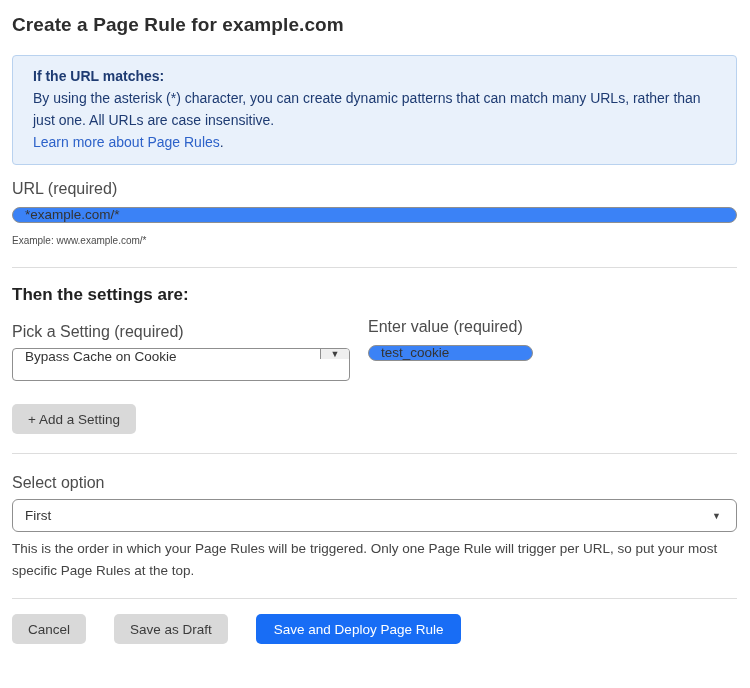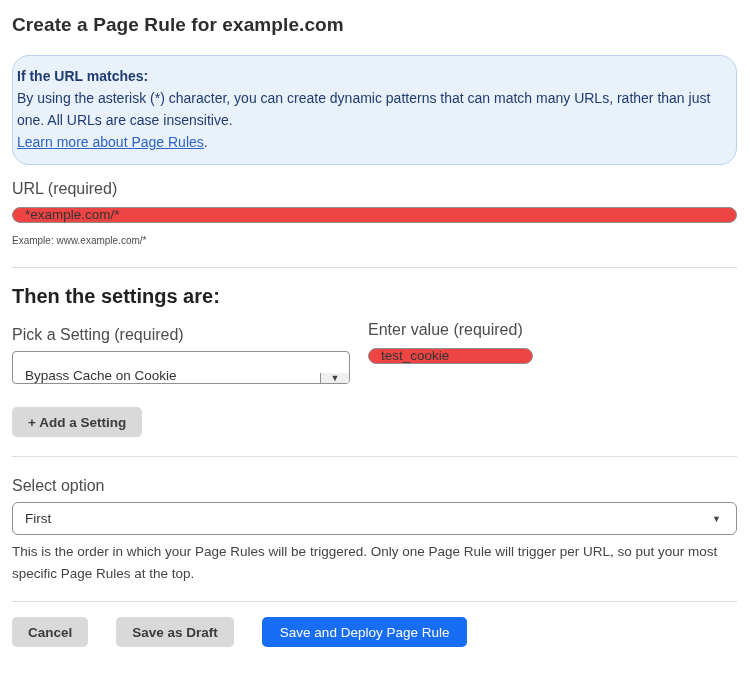--- a/index.html
+++ b/index.html
@@ -26,85 +26,84 @@
     margin: 0 0 19px 0;
     font-size: 19px;
     font-weight: 700;
     color: #2d2d2d;
     letter-spacing: 0.1px;
   }
 
   .info-box {
     background: var(--info-bg);
     border: 1px solid var(--info-border);
-    border-radius: 17px;
-    padding: 9px 20px 11px 4px;
+    border-radius: 4px;
+    padding: 9px 20px 11px 20px;
     color: var(--info-text);
     font-size: 14px;
     line-height: 22px;
   }
   .info-heading { font-weight: 700; }
   .info-link {
     color: var(--link);
-    text-decoration: underline;
     cursor: pointer;
   }
 
   .field-label {
     margin-top: 15px;
     margin-bottom: 7px;
     font-size: 16px;
     color: #4c4c4c;
   }
 
   .text-input {
     border: 1px solid var(--input-border);
     border-radius: 12px;
     height: 16px;
     padding: 0 12px;
     font-size: 13.5px;
     font-family: "Liberation Sans", "DejaVu Sans", sans-serif;
     color: #333;
-    background: #ef4444;
+    background: #3b82f6;
     outline: none;
   }
   .url-input { width: 100%; }
 
   .helper-text {
     margin-top: 7px;
     font-size: 10px;
     color: #4c4c4c;
     line-height: 21px;
   }
 
   hr.divider {
     border: none;
     border-top: 1px solid var(--divider);
     margin: 16px 0 0 0;
   }
 
   h2.section-heading {
     margin: 17px 0 0 0;
-    font-size: 20px;
+    font-size: 17px;
     font-weight: 700;
     color: #222;
   }
 
   .settings-row { display: flex; margin-top: 3px; }
   .setting-col { width: 338px; }
   .value-col { margin-left: 18px; margin-top: 10px; }
 
   .dropdown {
     width: 338px;
     height: 33px;
     border: 1px solid var(--input-border);
     border-radius: 4px;
     background: #fff;
     display: flex;
-    align-items: flex-end;
+    align-items: flex-start;
     cursor: pointer;
     overflow: hidden;
   }
   .dropdown-value {
     flex: 1;
     display: flex;
     align-items: center;
     padding: 0 12px;
     font-size: 13.5px;
     color: #333;
@@ -126,21 +125,20 @@
     cursor: pointer;
   }
   .gray-button {
     background: var(--gray-button);
     color: #3b3b3b;
     border: none;
     border-radius: 5px;
     height: 30px;
     padding: 0 16px;
     font-size: 13.5px;
-    font-weight: bold;
   }
   .add-setting { margin-top: 23px; height: 30px; }
 
   .order-select {
     width: 100%;
     height: 33px;
     border: 1px solid var(--input-border);
     border-radius: 6px;
     background: #fff;
     display: flex;

